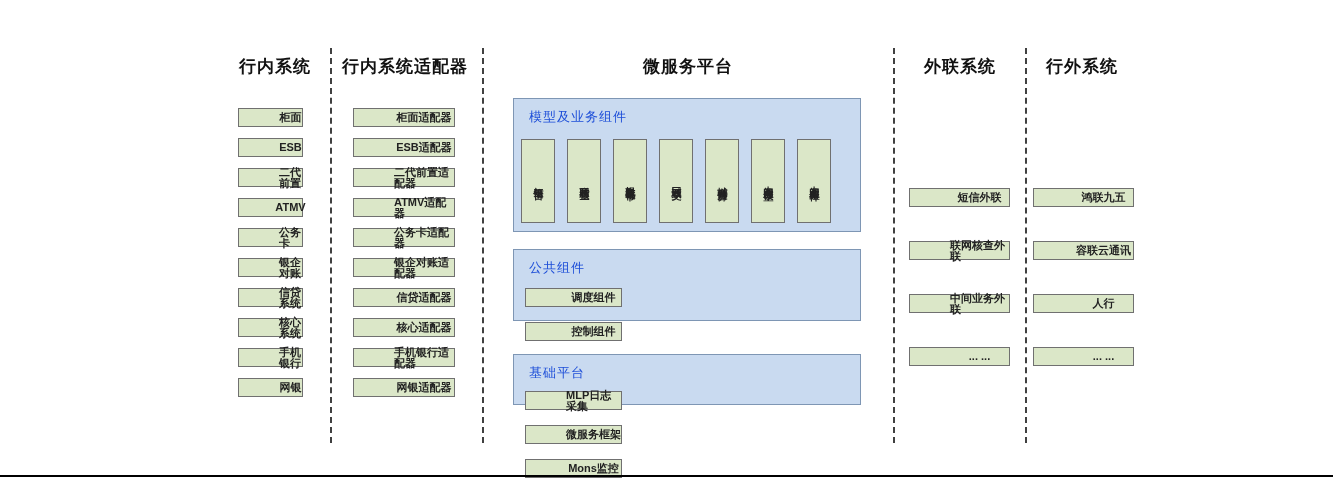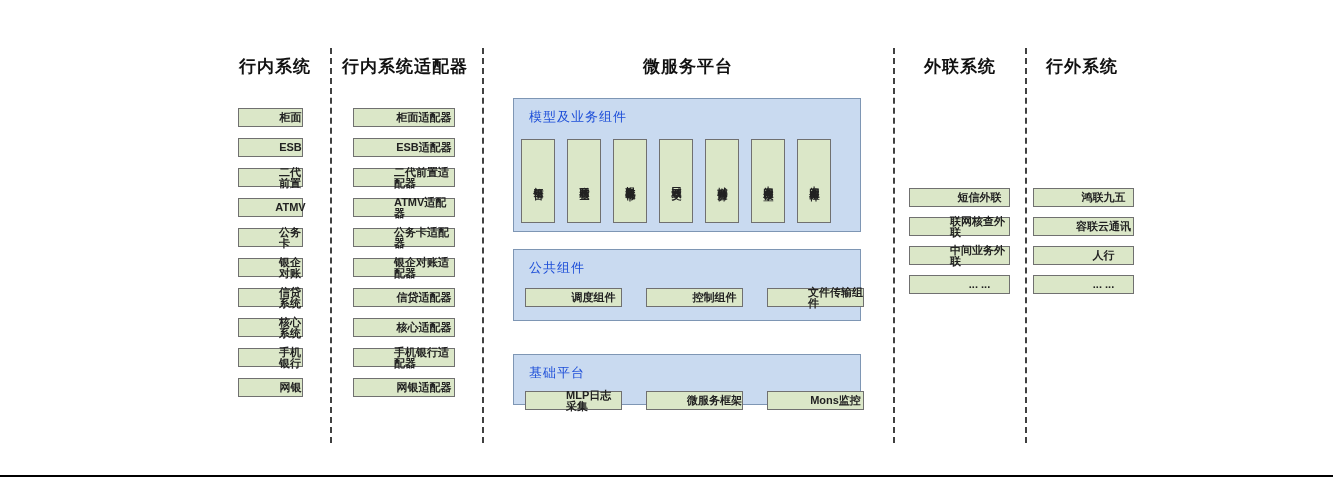--- a/index.html
+++ b/index.html
@@ -14,36 +14,36 @@
   *{margin:0;padding:0;box-sizing:border-box;}
   html,body{width:1333px;height:483px;background:#ffffff;overflow:hidden;}
   body{font-family:"Liberation Sans","DejaVu Sans",sans-serif;color:var(--text);}
   .canvas{position:relative;width:1333px;height:483px;background:#fff;}
 
   .vline{position:absolute;top:48px;height:395px;width:0;border-left:2px dashed var(--divider);}
 
   .col-title{position:absolute;top:55px;font-size:17px;font-weight:bold;text-align:center;letter-spacing:1px;color:#111;}
 
   .stack{position:absolute;display:flex;flex-direction:column;gap:11px;}
-  .stack.wide-gap{gap:10px;}
+  .stack.wide-gap{gap:34px;}
 
   .gbox{height:19px;background:var(--green-fill);border:1px solid var(--green-border);
         display:flex;align-items:center;justify-content:center;
         font-size:11px;font-weight:bold;color:#222;line-height:1;padding-left:40px;}
 
   .bluebox{position:absolute;left:513px;width:348px;background:var(--blue-fill);border:1px solid var(--blue-border);}
   .section-label{position:absolute;left:15px;top:9px;font-size:13px;color:#1d4ed8;letter-spacing:1px;}
 
   .vrow{position:absolute;left:7px;top:40px;display:flex;gap:12px;}
   .vbox{width:34px;height:84px;background:var(--green-fill);border:1px solid var(--green-border);
         display:flex;align-items:center;justify-content:center;}
   .vbox span{writing-mode:vertical-rl;text-orientation:upright;font-size:10px;font-weight:bold;
         letter-spacing:1px;line-height:1;color:#222;}
 
-  .hrow{position:absolute;left:11px;display:flex;gap:24px;}
+  .hrow{position:absolute;left:11px;display:flex;gap:15px;flex-direction:column;}
   .hrow .gbox{width:97px;}
 
   .baseline{position:absolute;left:0;top:475px;width:1333px;height:2px;background:var(--baseline);}
 </style>
 </head>
 <body>
 
 <div class="canvas">
 
   <div class="vline" style="left:330px"></div>

